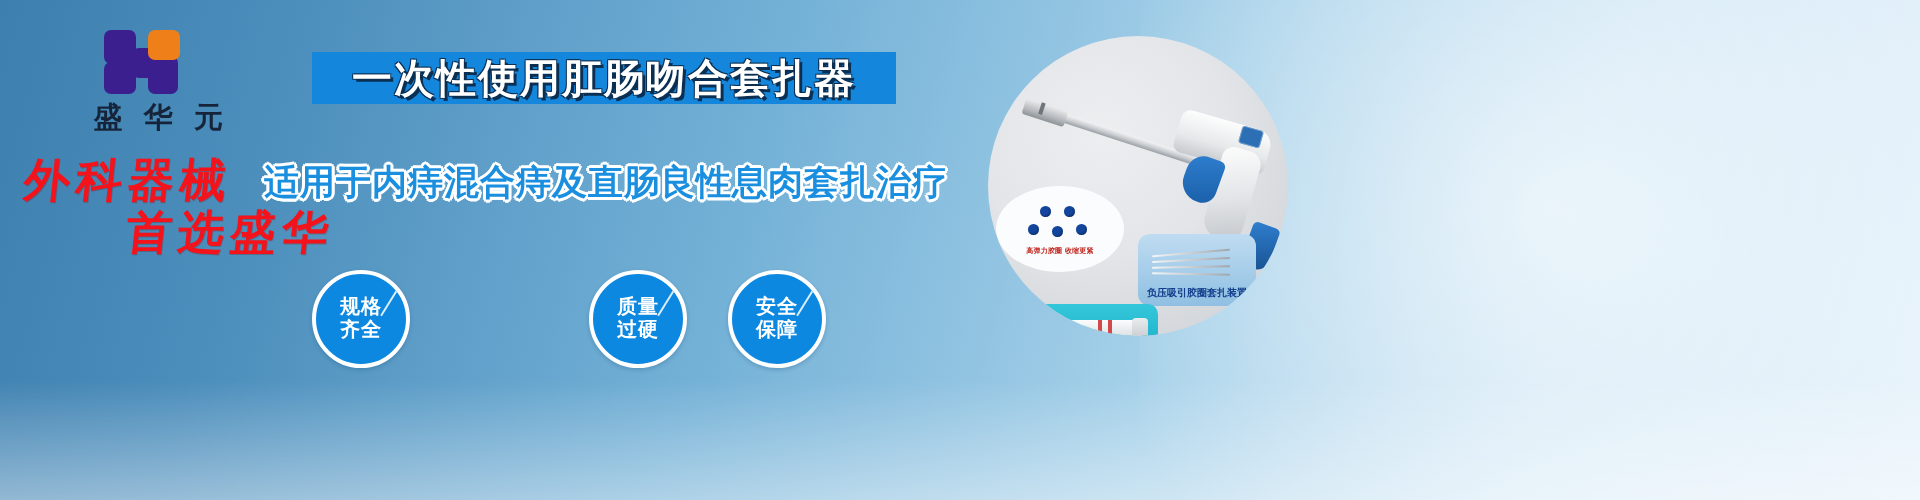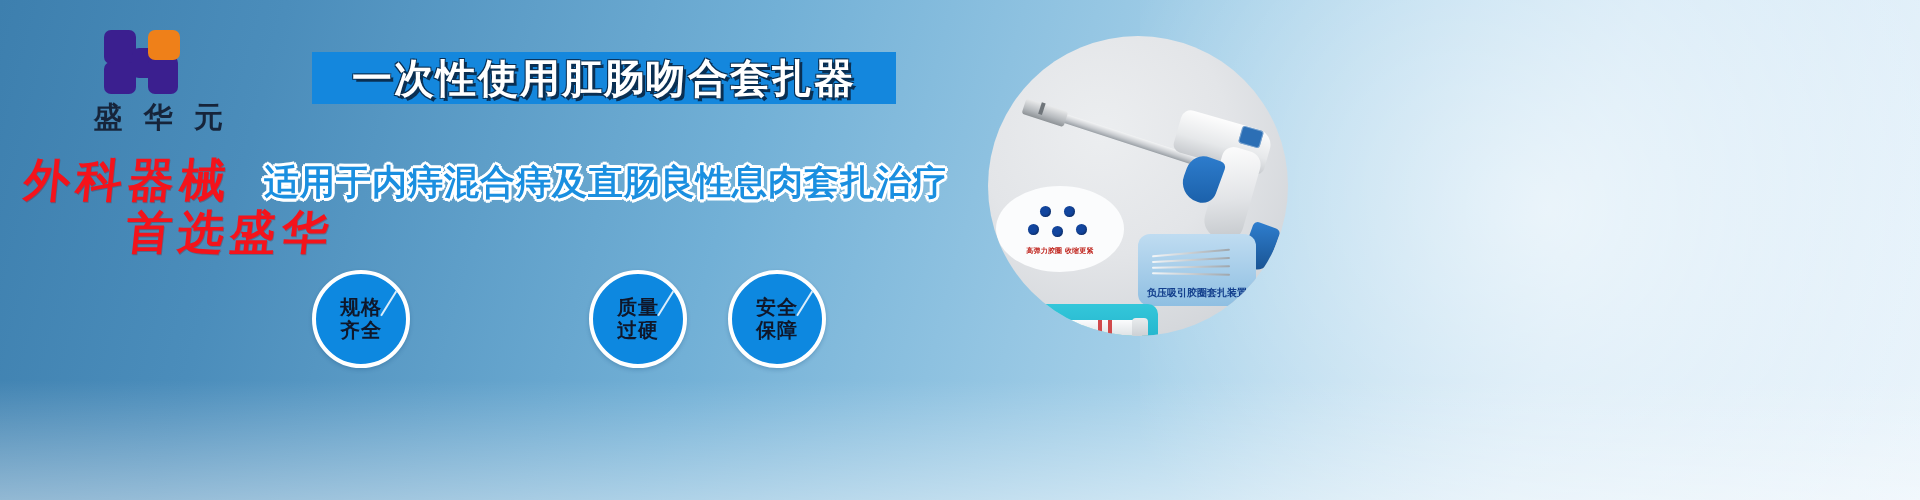--- a/index.html
+++ b/index.html
@@ -83,22 +83,22 @@
     background:#0d88e0;border:4px solid #ffffff;
     box-shadow:0 2px 4px rgba(0,60,110,.22);
     display:flex;flex-direction:column;align-items:center;justify-content:center;
     overflow:hidden;
   }
   .circ .slash{
     position:absolute;right:16px;top:14px;width:2px;height:30px;
     background:rgba(255,255,255,.85);transform:rotate(32deg);
   }
   .circ .l1,.circ .l2{
-    color:#0f172a;font-size:20px;font-weight:700;line-height:23px;letter-spacing:1px;
-    font-family:Liberation Serif, serif;
+    color:#ffffff;font-size:20px;font-weight:700;line-height:23px;letter-spacing:1px;
+    font-family:Liberation Mono, monospace;
     position:relative;z-index:2;
   }
   .c0{left:0;} .c1{left:138px;} .c2{left:277px;} .c3{left:416px;}
 
   
   #photo{
     position:absolute;left:988px;top:36px;width:300px;height:300px;border-radius:50%;
     background:radial-gradient(circle at 38% 32%,#eceef0 0%,#e3e5e8 45%,#d4d7db 78%,#c8ccd1 100%);
     overflow:hidden;
   }

